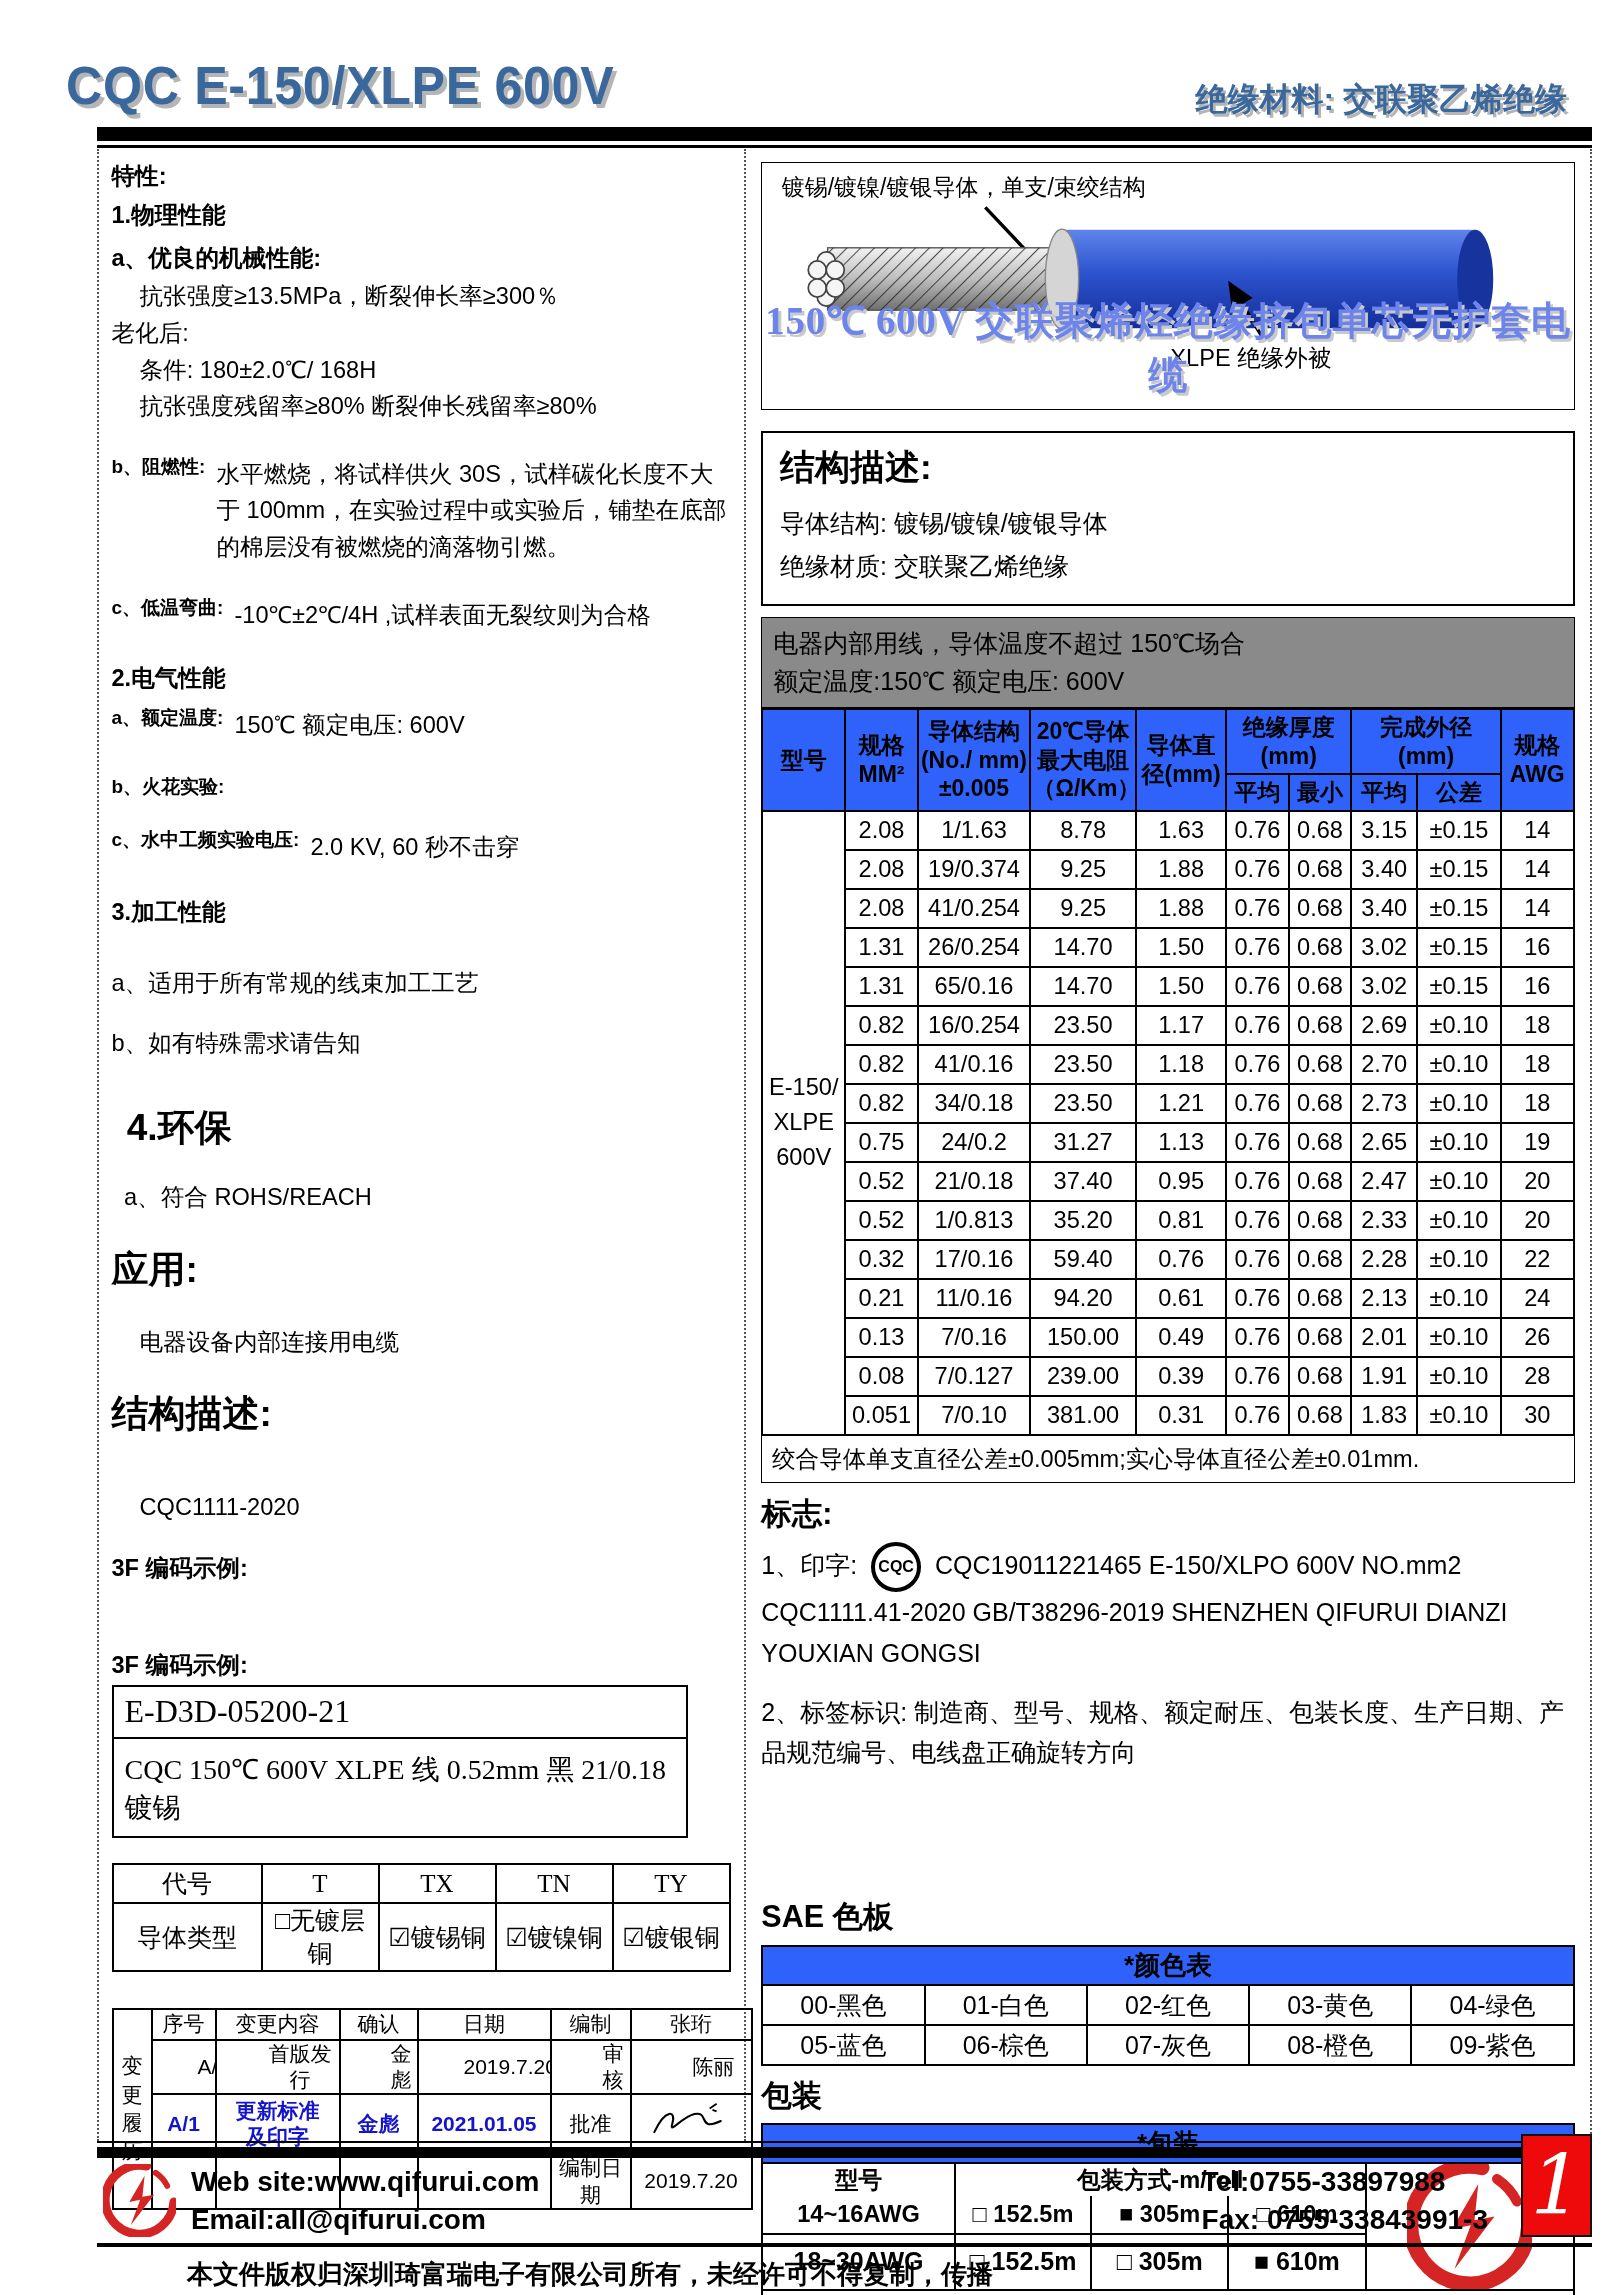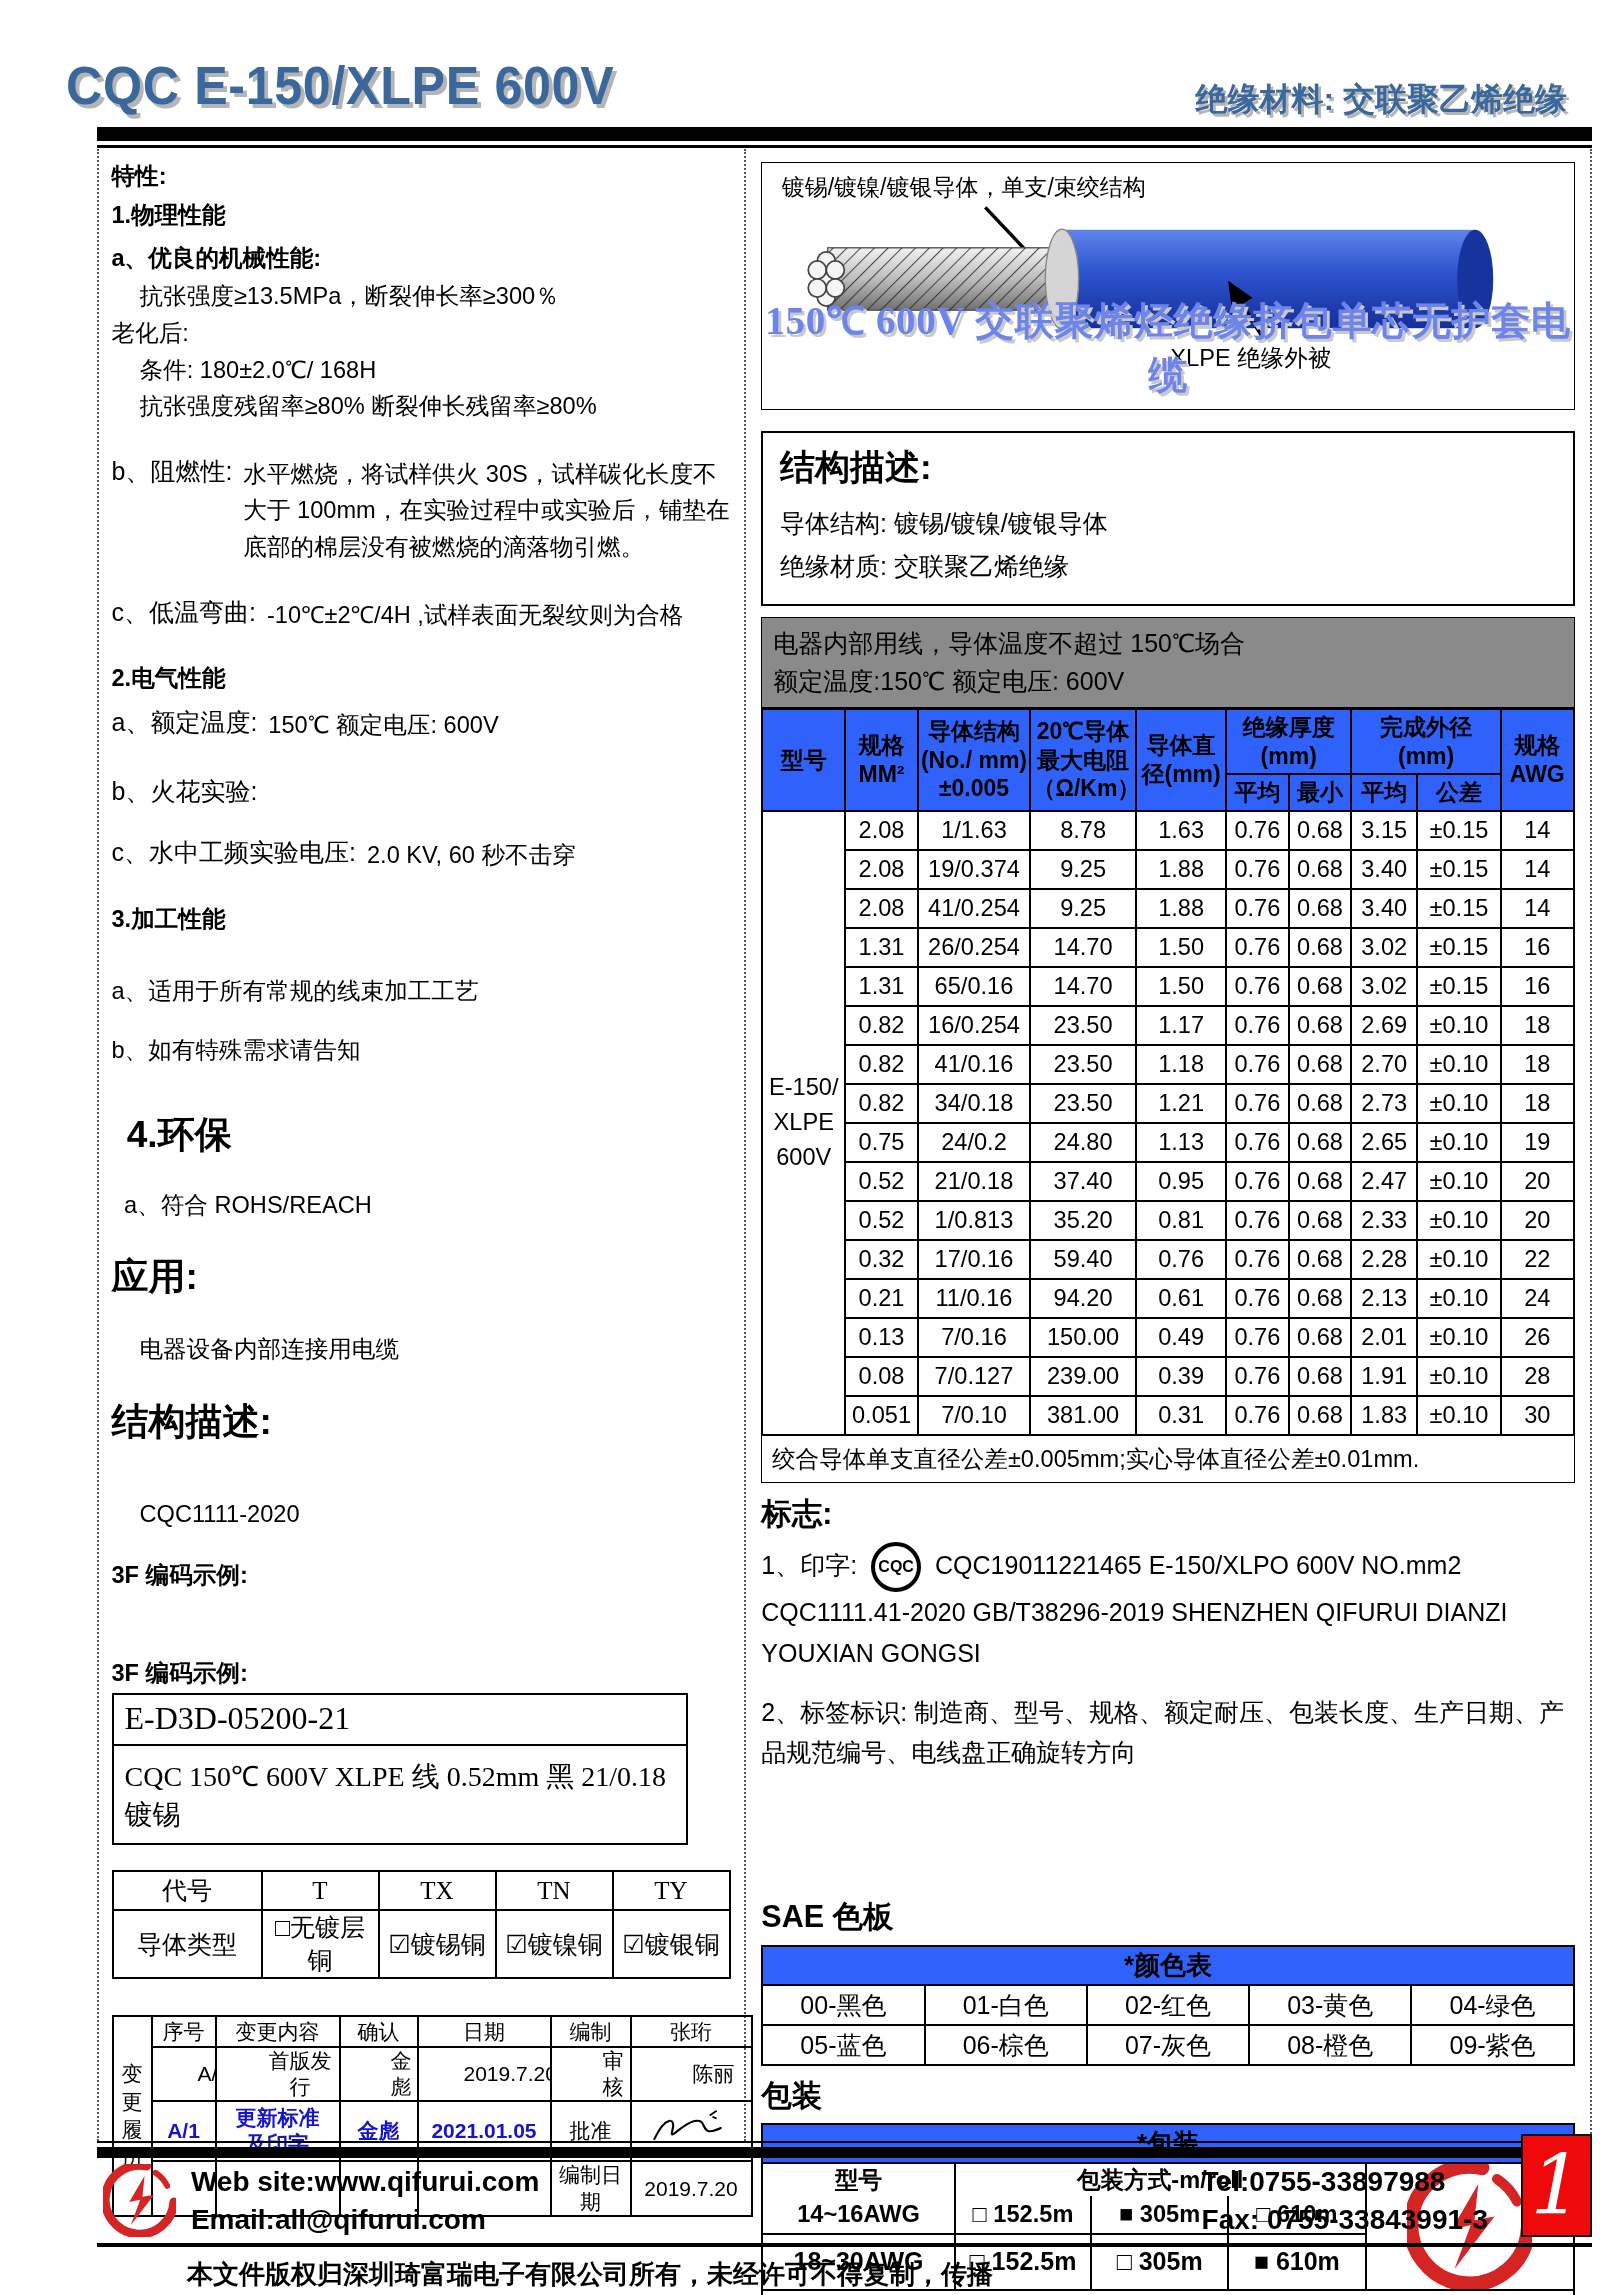--- a/index.html
+++ b/index.html
@@ -33,21 +33,21 @@
   .col-right { flex:1; border-right:2.1px dotted #555; padding:0 15.3px 0 15.3px; position:relative; }
 
   
   .col-left p, .col-left .pair { font-size:23.6px; line-height:1.2; }
   .t-traits { font-size:32px; font-weight:bold; margin-top:12.5px; }
   .h1 { font-size:42px; font-weight:bold; margin-top:11px; }
   .h1.small { font-size:37px; }
   .lblp { font-size:25px; font-weight:bold; }
   .ind { padding-left:28px; }
   .pair { display:flex; }
-  .pair .lbl { flex:0 0 auto; font-weight:normal; font-size:25px; margin-right:11px; }
+  .pair .lbl { flex:0 0 auto; font-weight:bold; font-size:19px; margin-right:11px; }
   .pair .txt { flex:1; line-height:1.55; }
 
   .code-box { width:576px; border:2.1px solid #000; margin-top:5.6px; }
   .code-line1 { font-family:"Liberation Serif", serif; font-size:32px; padding:5.6px 11px 7px; border-bottom:2.1px solid #000; }
   .code-line2 { font-family:"Liberation Serif", serif; font-size:28px; padding:9.7px 11px; }
 
   table { border-collapse:collapse; table-layout:fixed; }
   td, th { border:2.1px solid #000; text-align:center; vertical-align:middle; overflow:hidden; }
 
   .cond-table { width:618px; margin-top:25px; }
@@ -484,21 +484,21 @@
                 <td>1.21</td>
                 <td>0.76</td>
                 <td>0.68</td>
                 <td>2.73</td>
                 <td>±0.10</td>
                 <td>18</td>
               </tr>
               <tr>
                 <td>0.75</td>
                 <td>24/0.2</td>
-                <td>24.80</td>
+                <td>31.27</td>
                 <td>1.13</td>
                 <td>0.76</td>
                 <td>0.68</td>
                 <td>2.65</td>
                 <td>±0.10</td>
                 <td>19</td>
               </tr>
               <tr>
                 <td>0.52</td>
                 <td>21/0.18</td>

